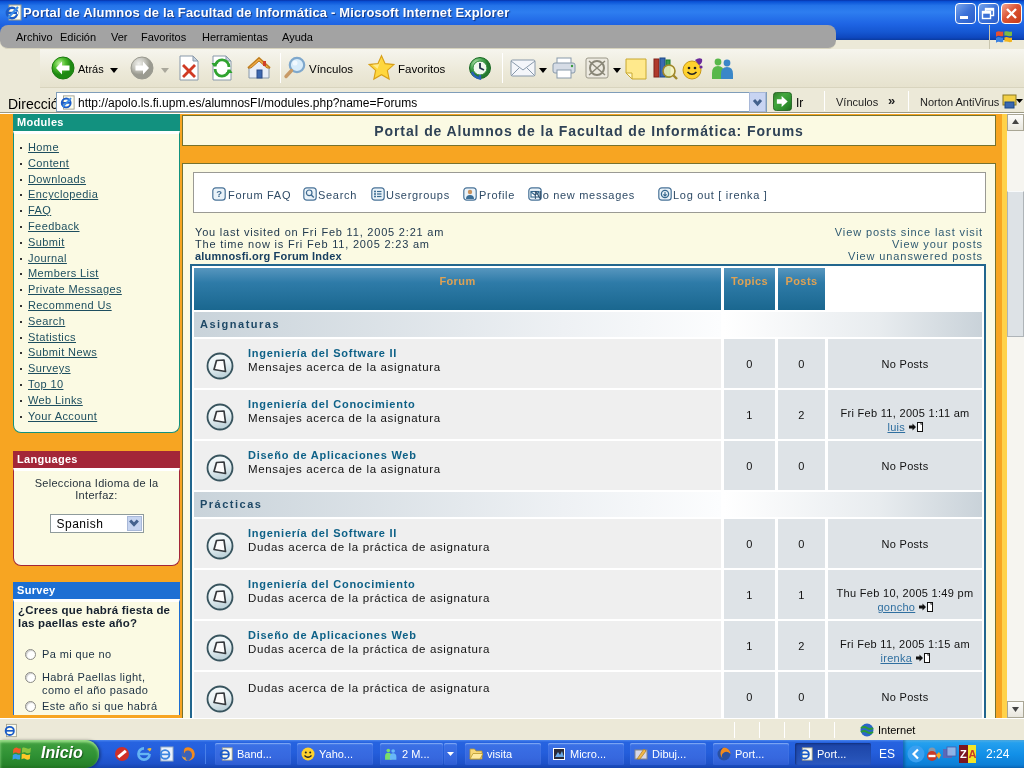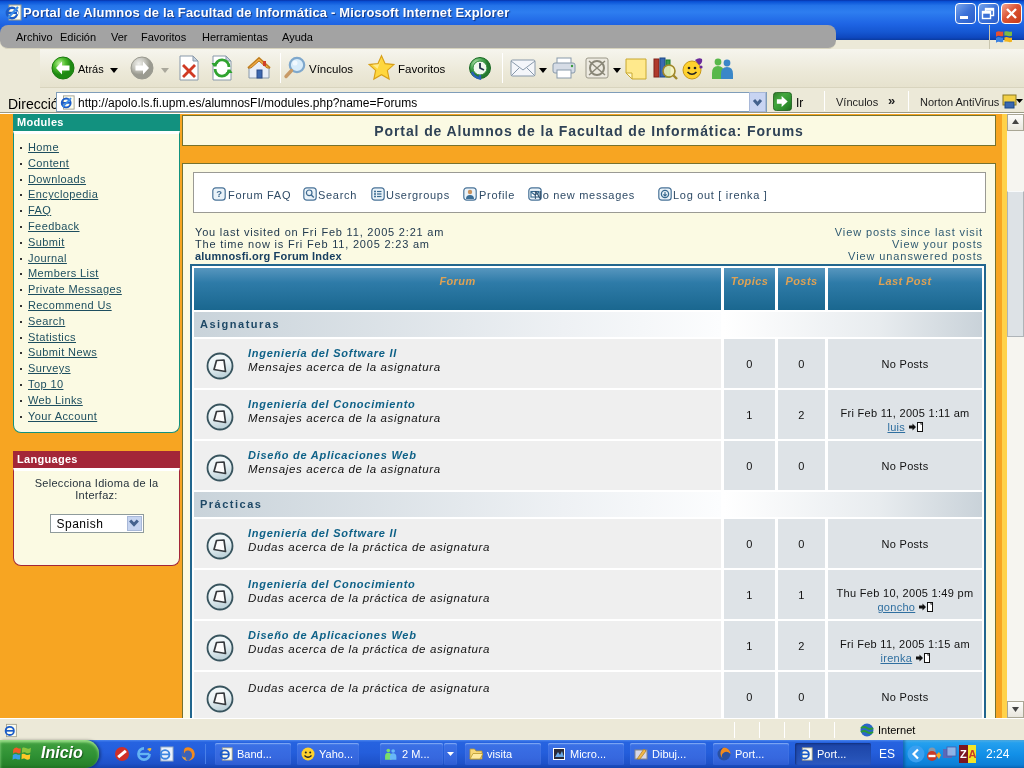--- a/index.html
+++ b/index.html
@@ -67,35 +67,35 @@
 #wtool{position:absolute;left:10px;top:8px;width:793px;height:41px;background:#fff;border:1px solid #9a9a94;}
 .gen{position:absolute;font-size:11px;color:#21394E;letter-spacing:0.8px;}
 .ticon{position:absolute;}
 .ticon2{color:#2F4B66;font-weight:normal;font-size:11px;letter-spacing:0.7px;}
 .vlink{position:absolute;right:12px;font-size:11px;color:#2F5A72;letter-spacing:0.9px;text-align:right;}
 
 
 #ftable{position:absolute;left:7px;top:100px;width:796px;background:#fff;border:2px solid #22668E;padding:2px;}
 .trow{display:grid;grid-template-columns:527px 51px 47px 154px;grid-column-gap:3px;margin-bottom:2px;}
 .trow:last-child{margin-bottom:0;}
-#thead{height:42px;font-style:italic;}
+#thead{height:42px;}
 #thead div{background:linear-gradient(180deg,#5796BE 0%,#2E7BA8 35%,#1A678F 100%);color:#DFA254;font-weight:bold;font-size:11px;text-align:center;padding-top:7px;letter-spacing:0.4px;}
 .cat{height:25px;}
 .cat .cl{background:linear-gradient(90deg,#C9D3DA 0%,#EEF1F4 70%,#FCFDFE 100%);color:#1E4866;font-weight:bold;font-size:11px;padding:6px 0 0 6px;letter-spacing:1.5px;}
 .cat .cr{grid-column:2/5;background:linear-gradient(90deg,#FFFFFF 0%,#E8ECEF 60%,#C9D2D9 100%);}
 .frow{height:49px;}
 .frow .fi{background:#EFEFEF;position:relative;}
 .frow .fn{background:#EFEFEF;padding:8px 0 0 1px;}
 .frow .fn .t{font-size:11px;font-weight:bold;color:#0E6187;letter-spacing:0.75px;}
 .frow .fn .d{font-size:11.5px;color:#111;margin-top:2px;letter-spacing:0.65px;}
 .frow .num{background:#DEE3E7;text-align:center;font-size:11px;color:#111;padding-top:19px;letter-spacing:0.5px;}
 .frow .lp{background:#DEE3E7;text-align:center;font-size:11px;color:#111;padding-top:19px;letter-spacing:0.3px;}
 .frow .lp.two{padding-top:16px;line-height:14px;}
 .frow .lp a{color:#2F6FA0;text-decoration:underline;}
-.frow .fnn{grid-column:1/2;display:grid;grid-template-columns:53px 474px;font-style:italic;}
+.frow .fnn{grid-column:1/2;display:grid;grid-template-columns:53px 474px;}
 .ficon{position:absolute;left:12px;top:13px;}
 
 
 #vscroll{position:absolute;top:114px;left:1007px;width:17px;height:604px;background:#F6F5F0;}
 .sbtn{position:absolute;left:0;width:17px;height:17px;background:linear-gradient(180deg,#FDFDFB,#E8E6DD);border:1px solid #A9A695;color:#333;}
 #sthumb{position:absolute;left:0;top:77px;width:17px;height:146px;background:#DDE2E6;border:1px solid #AEB4B8;border-top-color:#F8FAFB;}
 
 
 #statusbar{position:absolute;top:718px;left:0;width:1024px;height:22px;background:#ECE9D8;border-top:1px solid #fff;font-size:11px;}
 .spdiv{position:absolute;top:3px;width:1px;height:16px;background:#C9C5AE;border-right:1px solid #fff;}
@@ -365,20 +365,32 @@
 
   <div class="sbox" id="lbox">
     <div class="hdr">Languages</div>
     <div class="bdy">Selecciona Idioma de la<br>Interfaz:
       <div id="sel">Spanish<span class="arr"><svg width="12" height="12" viewBox="0 0 12 12">
                 <path d="M2.2 3.5 L6 7.5 L9.8 3.5" fill="none" stroke="#44628E" stroke-width="3"></path>
               </svg></span></div>
     </div>
   </div>
 
+  <div class="sbox" id="svbox">
+    <div class="hdr">Survey</div>
+    <div class="bdy">
+      <b>¿Crees que habrá fiesta de las paellas este año?</b>
+      <div class="radio" style="top:47px"></div>
+          <div class="ropt" style="top:46px">Pa mi que no</div>
+      <div class="radio" style="top:70px"></div>
+          <div class="ropt" style="top:69px">Habrá Paellas light,<br>como el año pasado</div>
+      <div class="radio" style="top:99px"></div>
+          <div class="ropt" style="top:98px">Este año si que habrá</div>
+    </div>
+  </div>
 
   <div id="tstrip">
         <div>Portal de Alumnos de la Facultad de Informática: Forums</div>
       </div>
 
   <div id="cbox">
     <div id="wtool"></div>
     <svg class="ticon" style="left:29px;top:23px" width="14" height="14" viewBox="0 0 14 14">
           <rect x="0.8" y="0.8" width="12.4" height="12.4" rx="3" fill="#EAF3F9" stroke="#4A7398" stroke-width="1.2"></rect>
           <text x="4.2" y="10.3" font-size="9.5" font-weight="bold" fill="#3E6A90" font-family="Liberation Sans">?</text>
@@ -423,21 +435,20 @@
     <div class="gen" style="left:12px;top:86px;font-weight:bold;color:#173E60;letter-spacing:0.2px">alumnosfi.org Forum Index</div>
     <div class="vlink" style="top:62px">View posts since last visit</div>
     <div class="vlink" style="top:74px">View your posts</div>
     <div class="vlink" style="top:86px">View unanswered posts</div>
 
     <div id="ftable">
       <div class="trow" id="thead">
         <div>Forum</div>
             <div>Topics</div>
             <div>Posts</div>
-            <div>Last Post</div>
       </div>
       <div class="trow cat">
             <div class="cl">Asignaturas</div>
             <div class="cr"></div>
           </div>
       <div class="trow frow">
         <div class="fnn">
               <div class="fi">
                 <svg class="ficon" width="28" height="28" viewBox="0 0 28 28">
 <defs>
@@ -684,21 +695,21 @@
   <div class="tsep" style="left:205px;top:4px;height:20px;background:#1E49B4;border-right:1px solid #4A80E8"></div>
 
   <div class="tbtn" style="left:215px;width:76px">
     <svg class="abs" style="left:4px;top:4px" width="14" height="14" viewBox="0 0 17 17">
           <rect x="4" y="1" width="12" height="15" fill="#FDFDEE" stroke="#9B9B8C"></rect>
           <circle cx="7" cy="9" r="5" fill="none" stroke="#1B5CC8" stroke-width="2.2"></circle>
           <line x1="2" y1="8.9" x2="12" y2="8.9" stroke="#1B5CC8" stroke-width="2"></line>
         </svg>
     <div class="lbl">Band...</div>
   </div>
-  <div class="tbtn" style="left:297px;width:62px">
+  <div class="tbtn" style="left:297px;width:76px">
     <svg class="abs" style="left:4px;top:4px" width="14" height="14">
           <circle cx="7" cy="7" r="6.5" fill="#FFD22E"></circle>
           <circle cx="4.8" cy="5.5" r="1" fill="#222"></circle>
           <circle cx="9.2" cy="5.5" r="1" fill="#222"></circle>
           <path d="M3.5 8.5 Q7 12 10.5 8.5" fill="none" stroke="#222" stroke-width="1.3"></path>
         </svg>
     <div class="lbl">Yaho...</div>
   </div>
   <div class="tbtn" style="left:380px;width:63px">
     <svg class="abs" style="left:4px;top:4px" width="14" height="14" viewBox="0 0 26 23">

